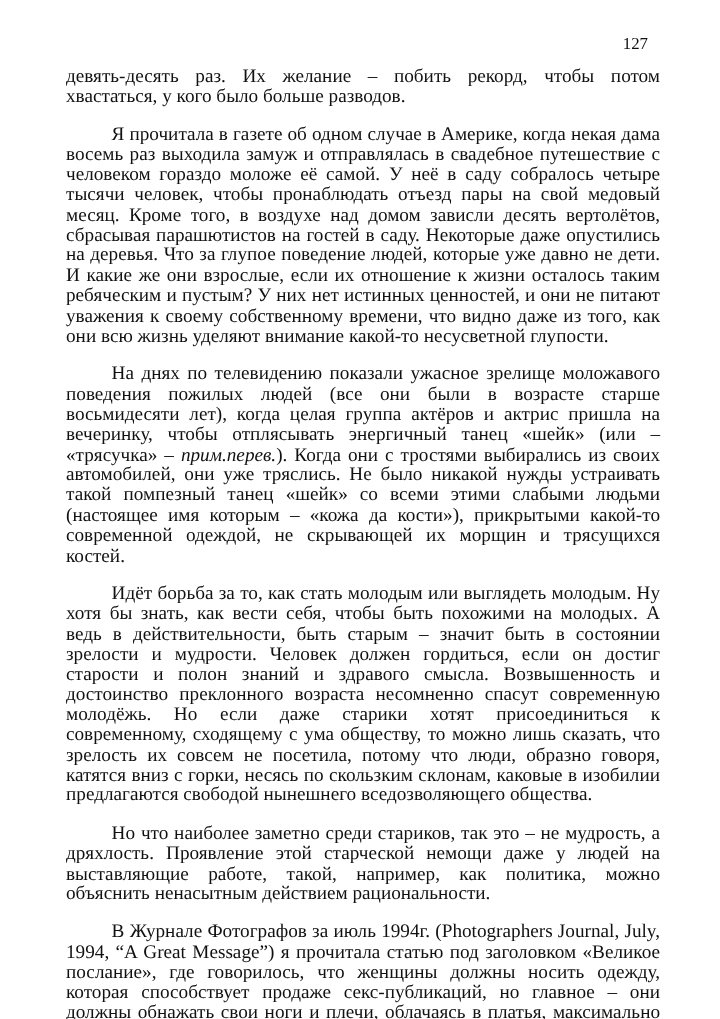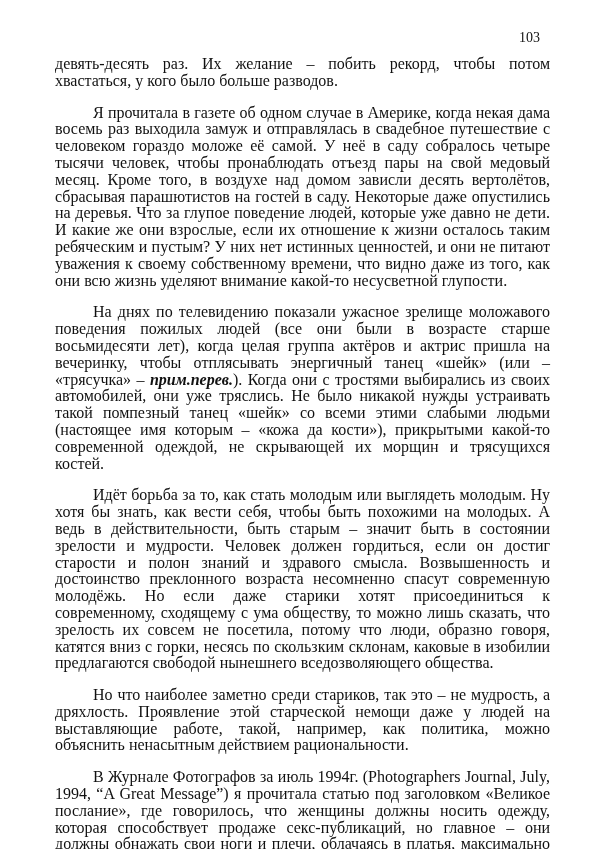--- a/index.html
+++ b/index.html
@@ -32,28 +32,27 @@
     font-size: 16px;
     line-height: 16.8px;
     text-align: justify;
     margin: 0 0 15px 0;
   }
   .para.indent {
     text-indent: 38px;
   }
   .para i {
     font-style: italic;
-    font-weight: bold;
   }
 </style>
 </head>
 <body>
 
 <div class="page">
-  <div class="page-number">103</div>
+  <div class="page-number">127</div>
 
   <p class="para">девять-десять раз. Их желание – побить рекорд, чтобы потом хвастаться, у кого было больше разводов.</p>
 
   <p class="para indent">Я прочитала в газете об одном случае в Америке, когда некая дама восемь раз выходила замуж и отправлялась в свадебное путешествие с человеком гораздо моложе её самой. У неё в саду собралось четыре тысячи человек, чтобы пронаблюдать отъезд пары на свой медовый месяц. Кроме того, в воздухе над домом зависли десять вертолётов, сбрасывая парашютистов на гостей в саду. Некоторые даже опустились на деревья. Что за глупое поведение людей, которые уже давно не дети. И какие же они взрослые, если их отношение к жизни осталось таким ребяческим и пустым? У них нет истинных ценностей, и они не питают уважения к своему собственному времени, что видно даже из того, как они всю жизнь уделяют внимание какой-то несусветной глупости.</p>
 
   <p class="para indent"><span>На днях по телевидению показали ужасное зрелище моложавого поведения пожилых людей (все они были в возрасте старше восьмидесяти лет), когда целая группа актёров и актрис пришла на вечеринку, чтобы отплясывать энергичный танец «шейк» (или – «трясучка» – </span><i>прим.перев.</i><span>). Когда они с тростями выбирались из своих автомобилей, они уже тряслись. Не было никакой нужды устраивать такой помпезный танец «шейк» со всеми этими слабыми людьми (настоящее имя которым – «кожа да кости»), прикрытыми какой-то современной одеждой, не скрывающей их морщин и трясущихся костей.</span></p>
 
   <p class="para indent">Идёт борьба за то, как стать молодым или выглядеть молодым. Ну хотя бы знать, как вести себя, чтобы быть похожими на молодых. А ведь в действительности, быть старым – значит быть в состоянии зрелости и мудрости. Человек должен гордиться, если он достиг старости и полон знаний и здравого смысла. Возвышенность и достоинство преклонного возраста несомненно спасут современную молодёжь. Но если даже старики хотят присоединиться к современному, сходящему с ума обществу, то можно лишь сказать, что зрелость их совсем не посетила, потому что люди, образно говоря, катятся вниз с горки, несясь по скользким склонам, каковые в изобилии предлагаются свободой нынешнего вседозволяющего общества.</p>
 
   <p class="para indent">Но что наиболее заметно среди стариков, так это – не мудрость, а дряхлость. Проявление этой старческой немощи даже у людей на выставляющие работе, такой, например, как политика, можно объяснить ненасытным действием рациональности.</p>

